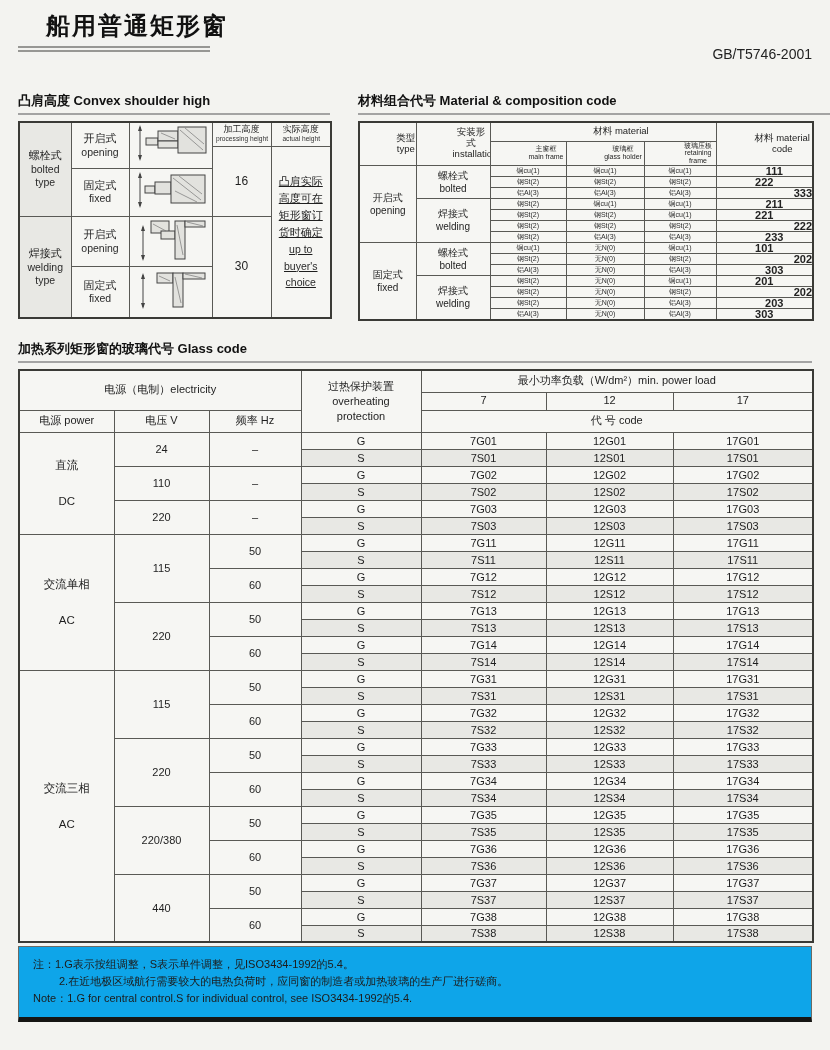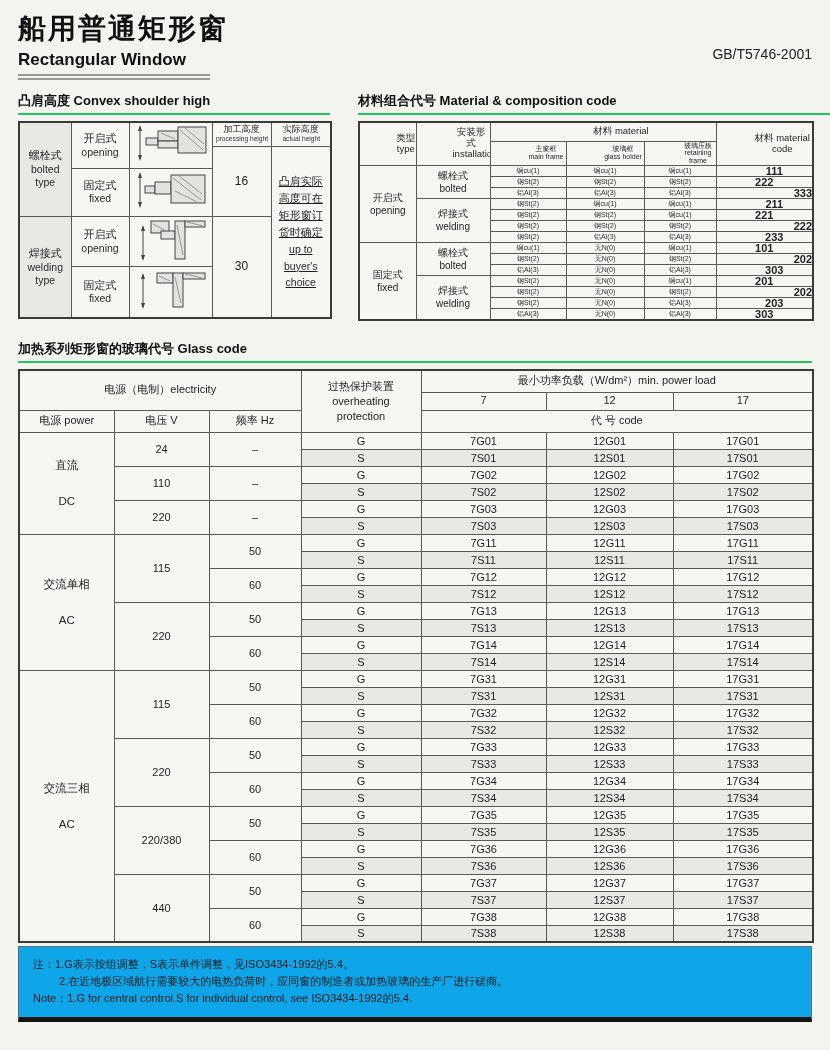--- a/index.html
+++ b/index.html
@@ -1,27 +1,27 @@
 <!DOCTYPE html>
 <html><head>
 <meta charset="utf-8">
 <style>
   html,body{margin:0;padding:0;background:#e8e8e5;}
   #page{position:relative;width:830px;height:1050px;background:#f3f3f0;
         font-family:"Liberation Sans","DejaVu Sans",sans-serif;color:#1e1e1e;overflow:hidden;}
   
   .title-block{position:absolute;left:18px;top:10px;}
-  .title-zh{font-size:28px;font-weight:bold;letter-spacing:2px;color:#111;}
+  .title-zh{font-size:24px;font-weight:bold;letter-spacing:2px;color:#111;margin-left:28px;}
   .title-en{font-size:17px;font-weight:bold;color:#111;margin-top:2px;}
   .dbl-rule{width:192px;height:2px;background:#979794;margin-top:4px;}
   .dbl-rule.second{margin-top:2px;}
   .standard{position:absolute;right:18px;top:46px;font-size:14px;color:#222;}
   
   .section-title{font-size:13px;font-weight:bold;color:#111;
-                 border-bottom:2px solid #22c55e;padding-bottom:3px;margin-bottom:6px;}
+                 border-bottom:2px solid #a3a3a3;padding-bottom:3px;margin-bottom:6px;}
   
   table{border-collapse:collapse;table-layout:fixed;background:#f6f6f3;}
   td,th{border:1px solid #595955;font-weight:normal;vertical-align:middle;
         text-align:center;padding:0;overflow:hidden;}
   .outer{border:2px solid #3a3a36;}
   .shade1{background:#e8e8e4;}
   
   .convex-section{position:absolute;left:18px;top:92px;width:312px;}
   .convex-table{width:312px;font-size:11px;line-height:1.25;}
   .convex-table .en{font-size:10.5px;color:#2a2a2a;}
@@ -59,21 +59,20 @@
   .notes .indent{padding-left:26px;}
   .notes .indent2{padding-left:31px;}
 </style>
 </head>
 <body>
 
 <div id="page">
 
   <div class="title-block">
     <div class="title-zh">船用普通矩形窗</div>
-    <div class="title-en">Rectangular Window</div>
     <div class="dbl-rule"></div>
     <div class="dbl-rule second"></div>
   </div>
   <div class="standard">GB/T5746-2001</div>
 
   <div class="convex-section">
     <div class="section-title">凸肩高度 Convex shoulder high</div>
     <table class="convex-table outer">
       <colgroup>
           <col style="width:52px">

